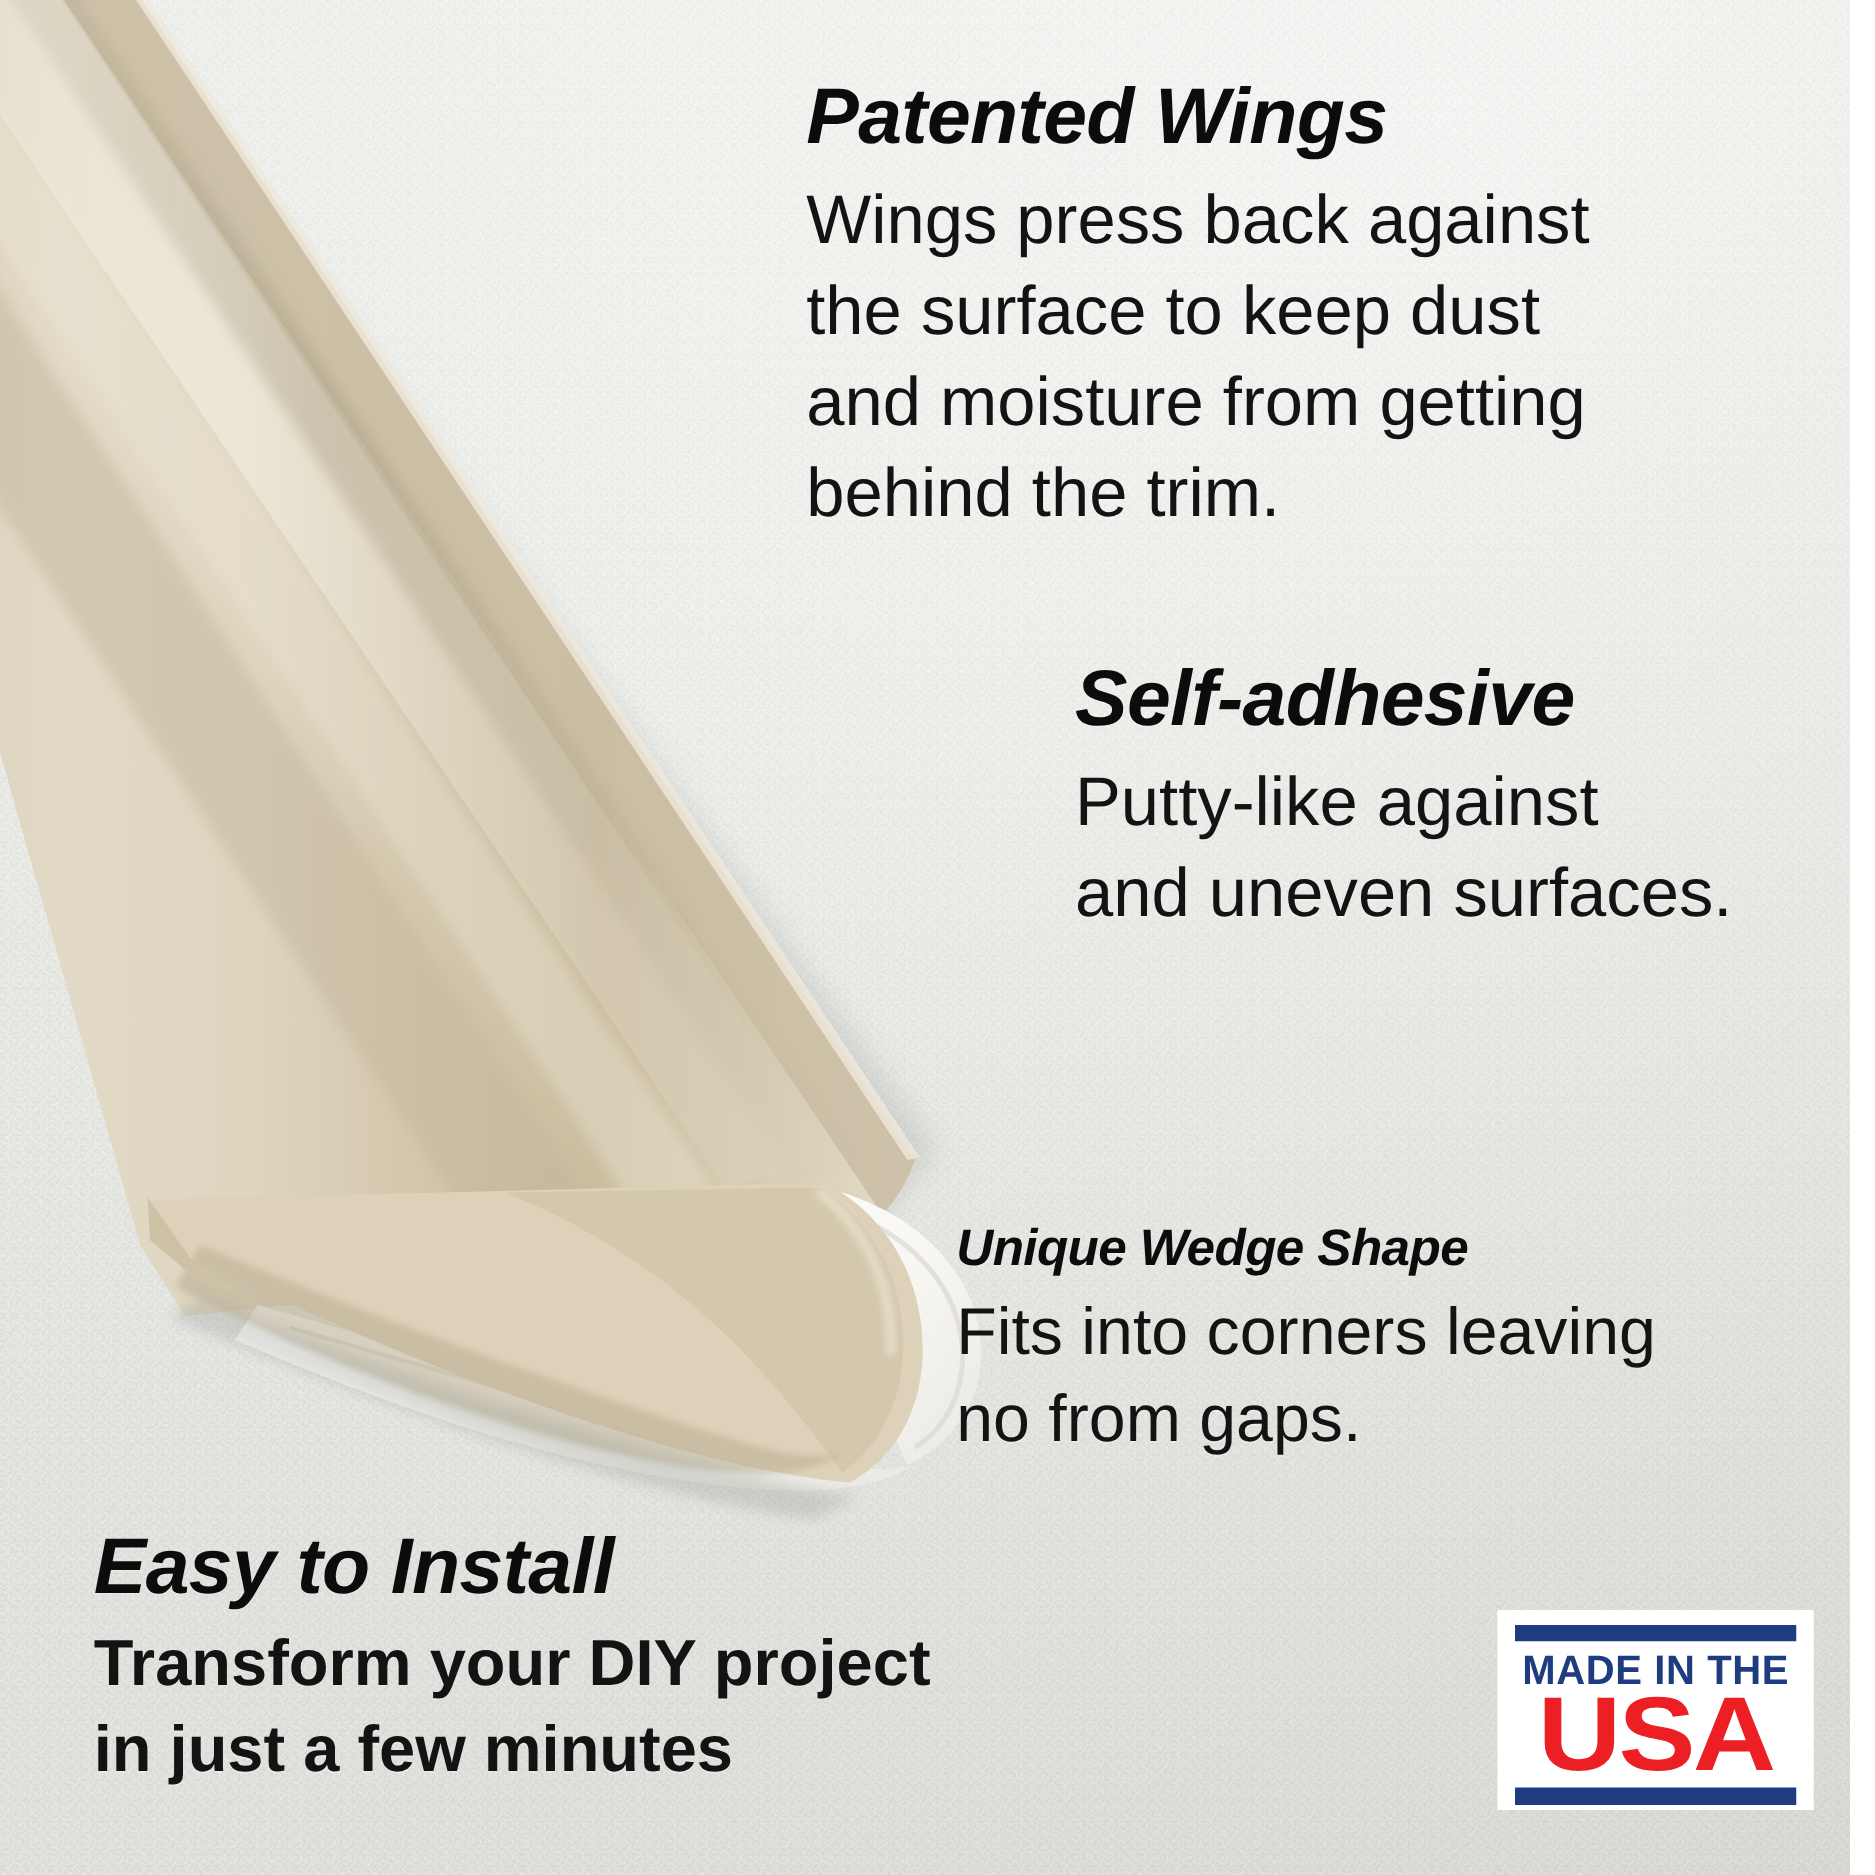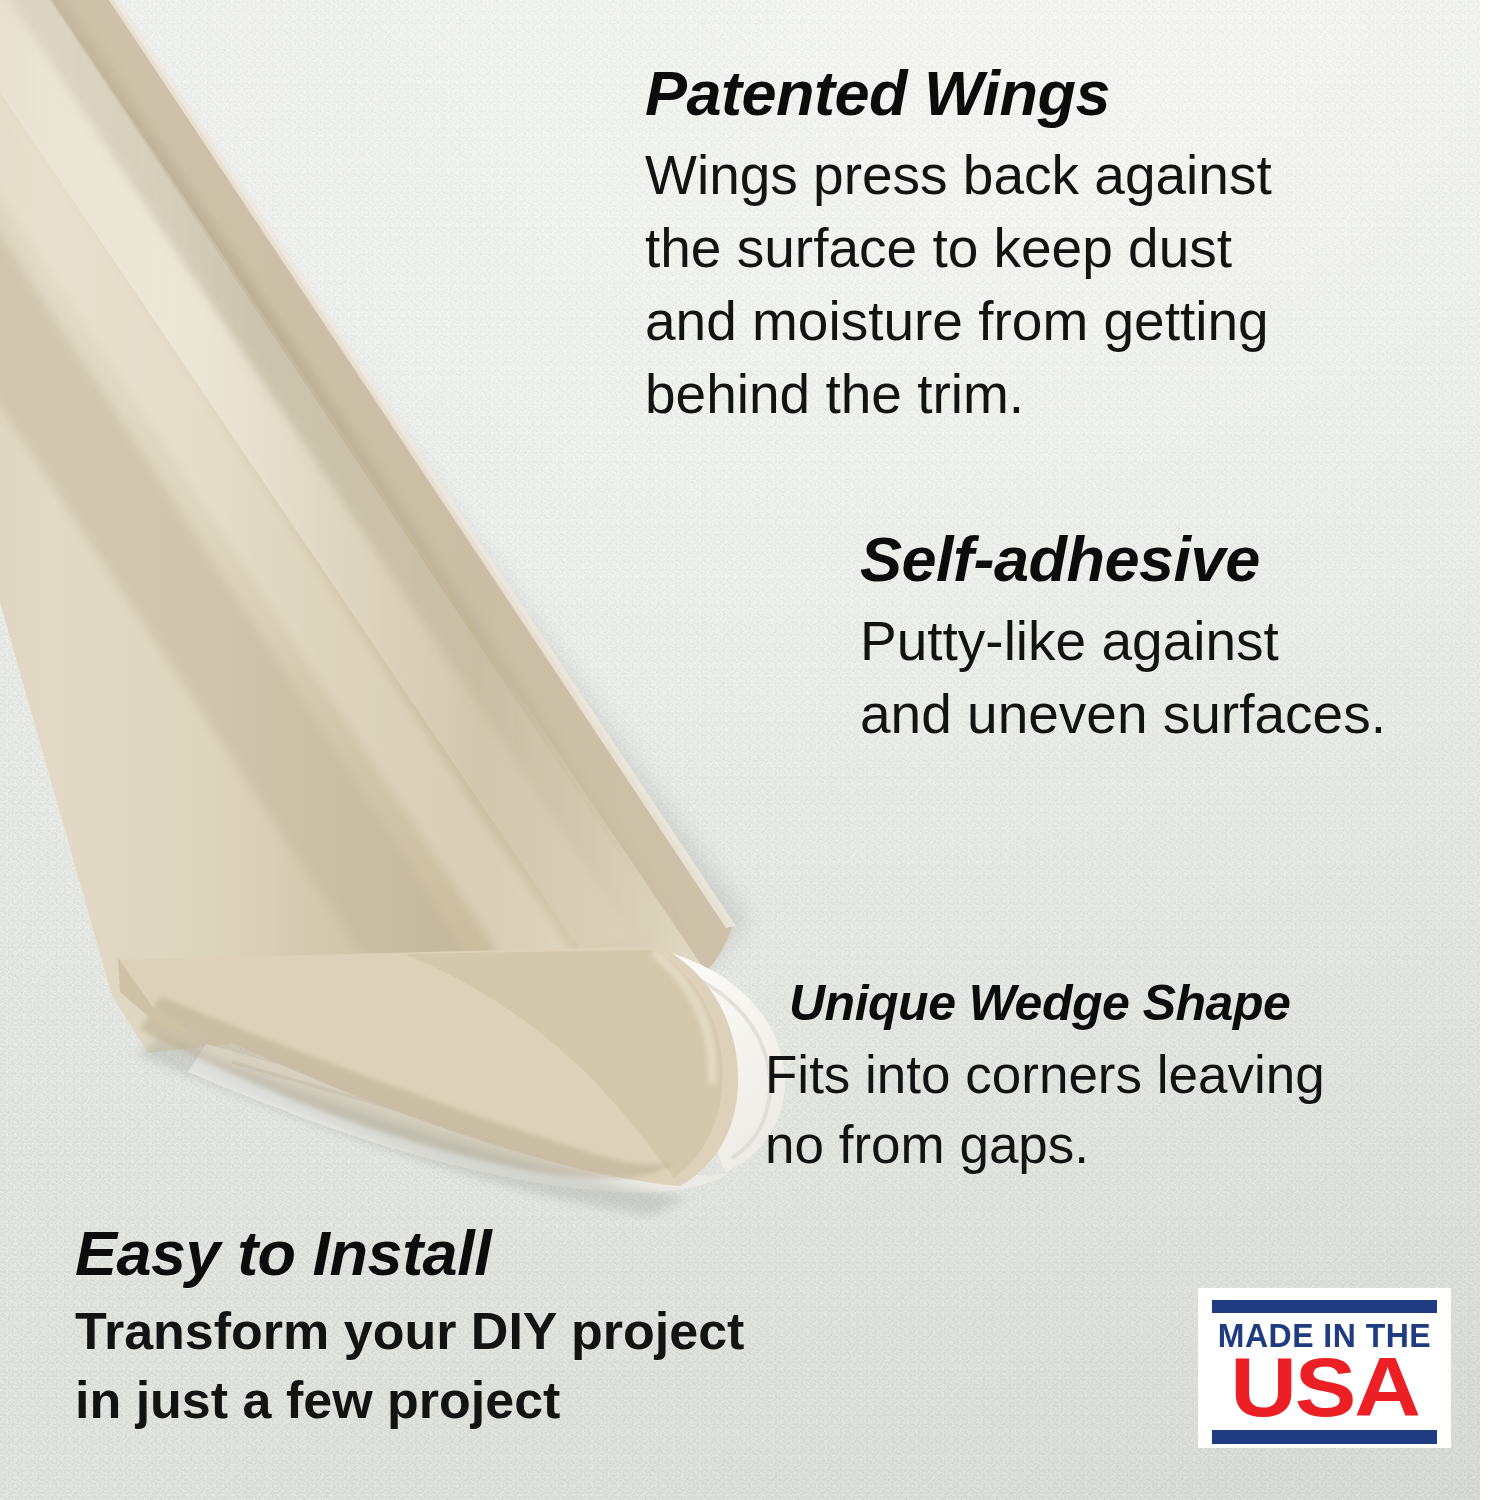--- a/index.html
+++ b/index.html
@@ -90,21 +90,21 @@
   
   #feat-wings         { left: 645px;  top: 62px;  }
   #feat-wings .f-head { font-size: 63px; }
   #feat-wings .f-body { font-size: 55px; margin-top: 14px; }
 
   #feat-adhesive         { left: 860px; top: 528px; }
   #feat-adhesive .f-head { font-size: 63px; }
   #feat-adhesive .f-body { font-size: 55px; margin-top: 14px; }
 
   #feat-wedge         { left: 765px; top: 978px; }
-  #feat-wedge .f-head { font-size: 50px; margin-left: 24px; }
+  #feat-wedge .f-head { font-size: 41px; }
   #feat-wedge .f-body { font-size: 53px; margin-top: 12px; }
 
   #feat-install         { left: 75px; top: 1222px; }
   #feat-install .f-head { font-size: 63px; }
   #feat-install .f-body { font-size: 52px; margin-top: 12px; font-weight: bold; }
 
   
   #usa-badge {
     position: absolute;
     left: 1198px;
@@ -307,21 +307,21 @@
     <div class="f-body">
       <p>Fits into corners leaving</p>
       <p>no from gaps.</p>
     </div>
   </div>
 
   <div class="feature" id="feat-install">
     <div class="f-head">Easy to Install</div>
     <div class="f-body">
       <p>Transform your DIY project</p>
-      <p>in just a few project</p>
+      <p>in just a few minutes</p>
     </div>
   </div>
 
   <div id="usa-badge">
     <div class="bar bar-top"></div>
     <div class="made-line">MADE IN THE</div>
     <div class="usa-line">USA</div>
     <div class="bar bar-bottom"></div>
   </div>
 

